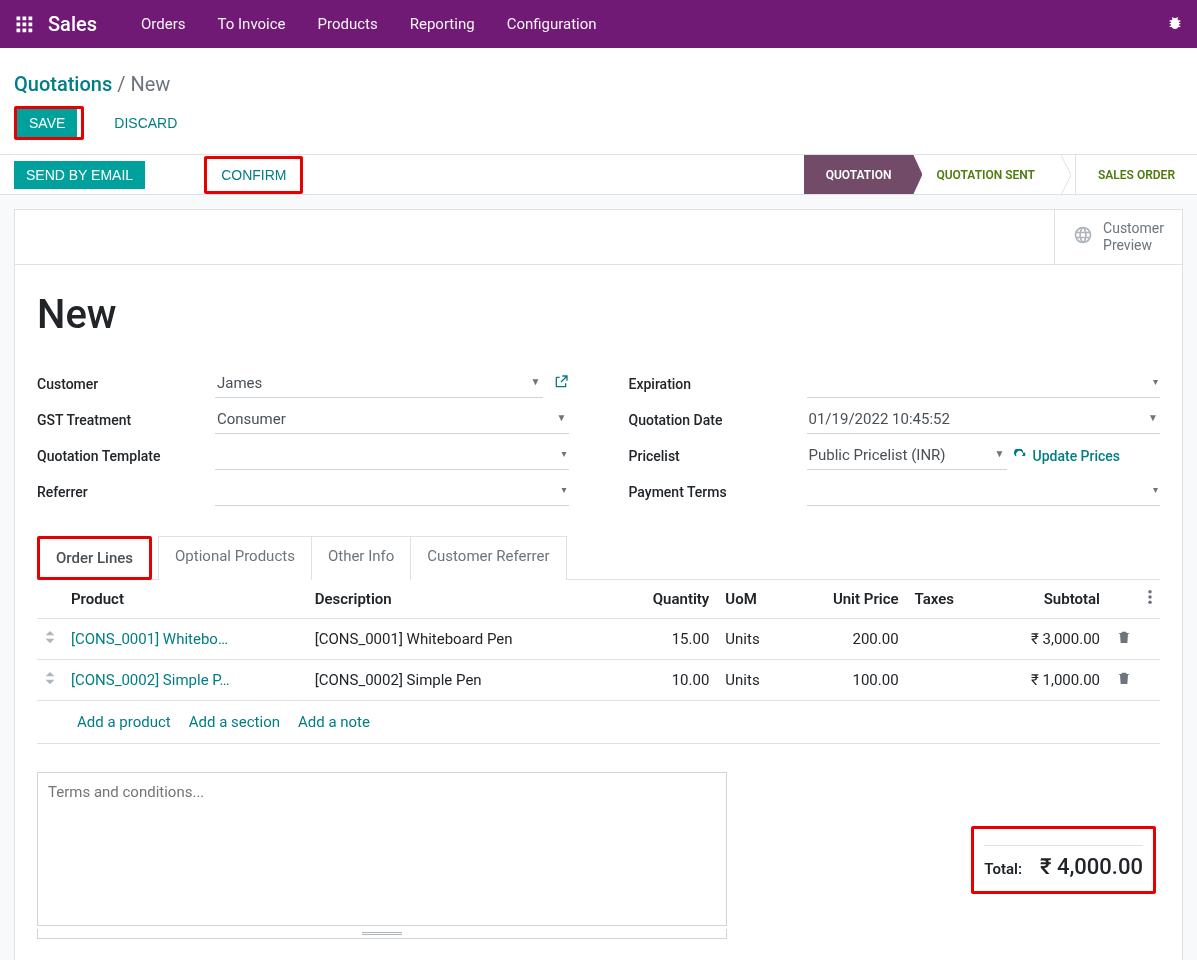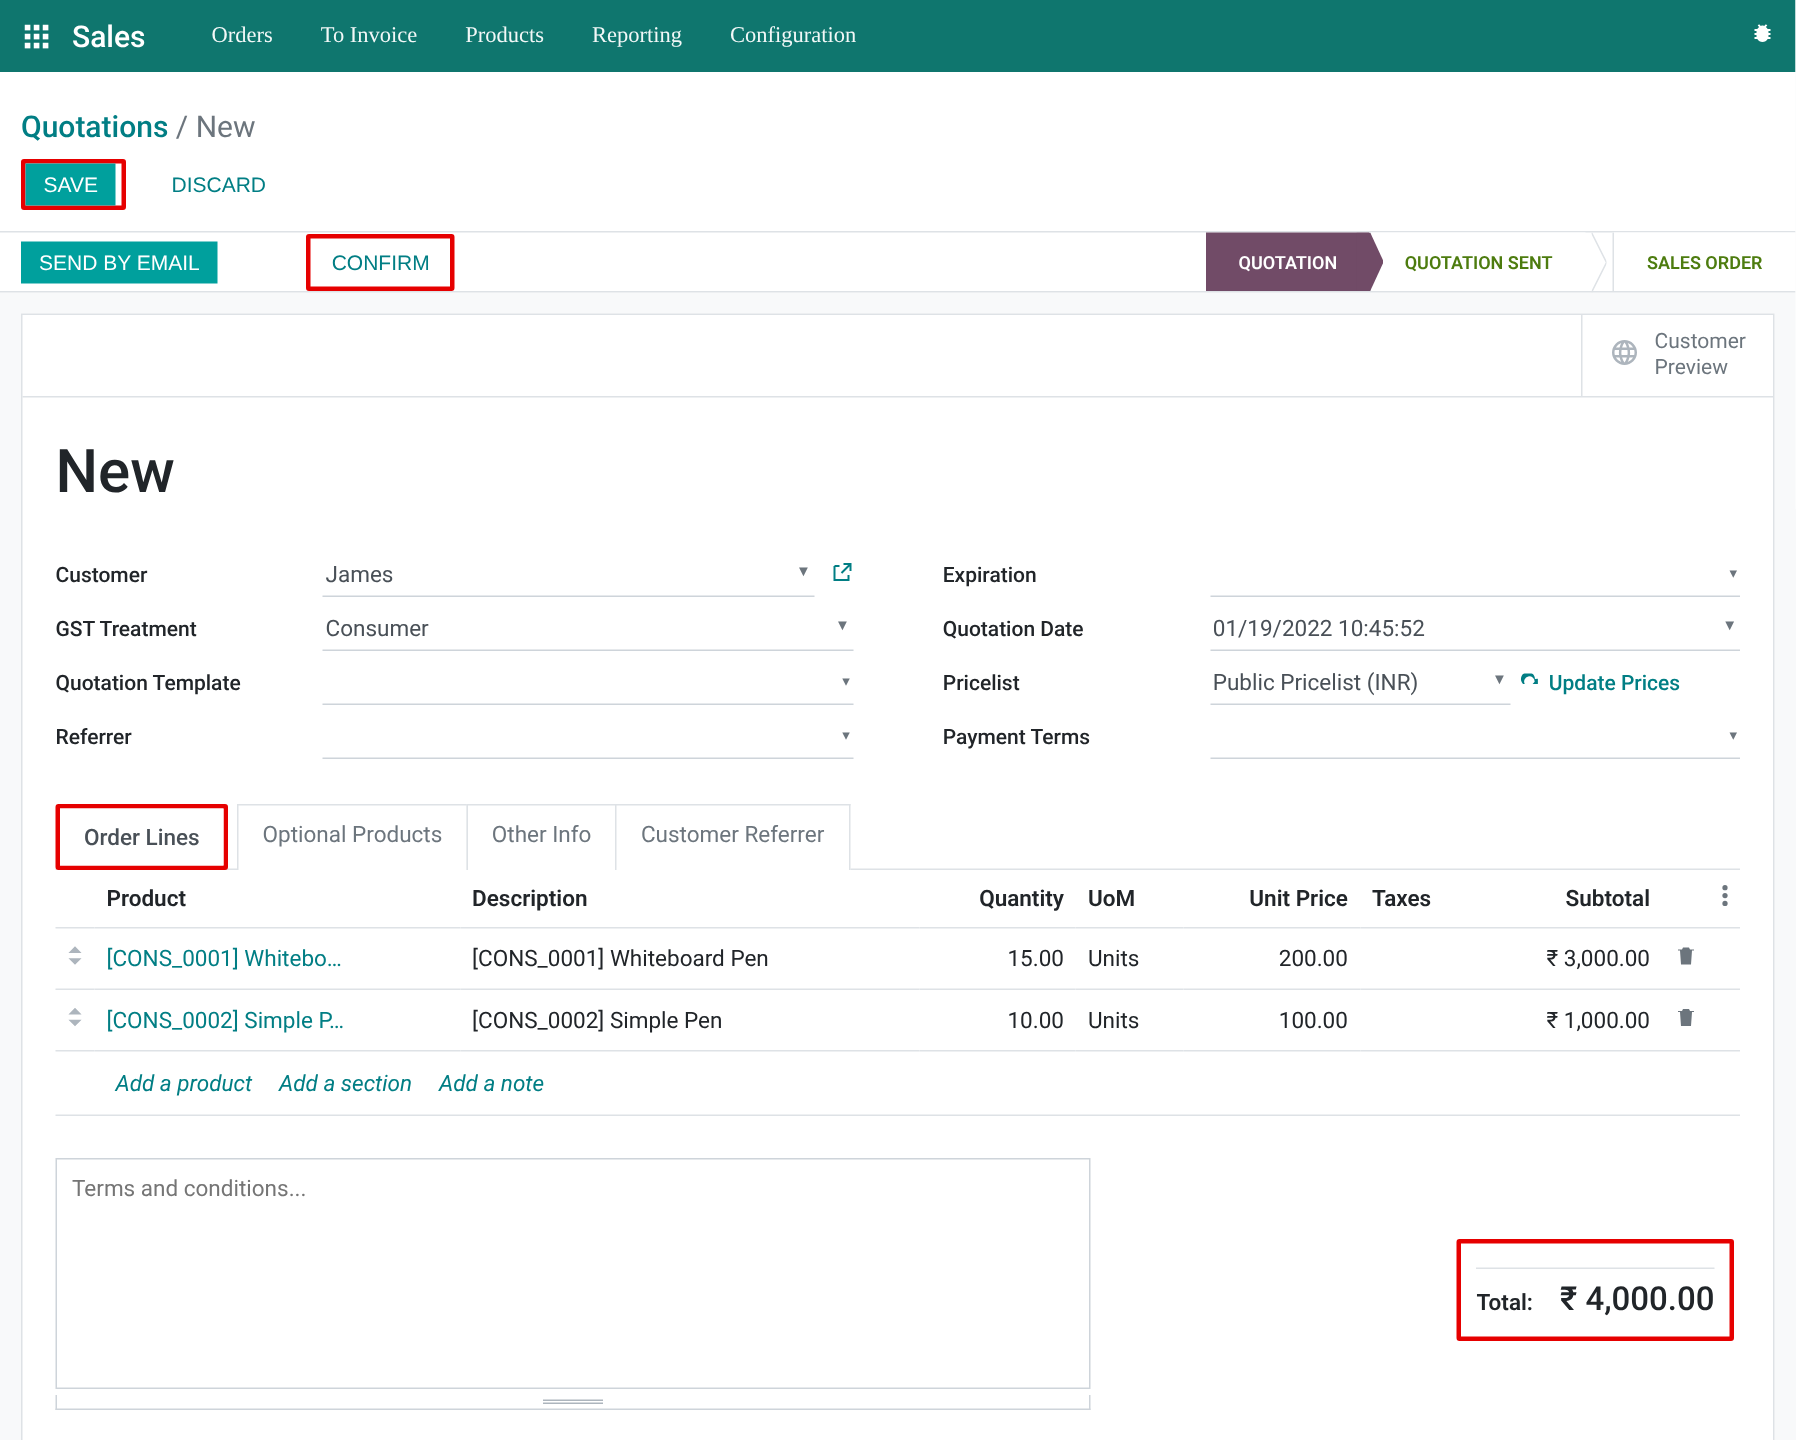--- a/index.html
+++ b/index.html
@@ -1,23 +1,23 @@
 <!DOCTYPE html>
 <html><head>
 <meta charset="utf-8">
 <style>
   * { box-sizing: border-box; margin: 0; padding: 0; }
   body { font-family: -apple-system, BlinkMacSystemFont, "Segoe UI", Roboto, "Helvetica Neue", Arial, sans-serif; font-size: 14px; color: #212529; background: #f8f9fa; width: 1197px; }
   
   
-  .topnav { background: #0f766e; height: 48px; display: flex; align-items: center; padding: 0 14px; color: #fff; }
+  .topnav { background: #701a75; height: 48px; display: flex; align-items: center; padding: 0 14px; color: #fff; }
   .topnav .apps-icon { width: 20px; height: 20px; margin-right: 14px; display:flex; align-items:center; justify-content:center;}
   .topnav .apps-icon svg { fill:#fff; }
   .topnav .brand { font-size: 20px; font-weight: 500; margin-right: 28px; color: #fff; }
-  .topnav .menu { display: flex; gap: 0; font-family: Liberation Serif, serif; }
+  .topnav .menu { display: flex; gap: 0; }
   .topnav .menu a { color: #fff; text-decoration: none; font-size: 15px; padding: 0 16px; opacity: 0.95; }
   .topnav .spacer { flex: 1; }
   .topnav .bug-icon svg { fill:#fff; }
 
   
   .subheader { padding: 24px 14px 6px; background: #fff; }
   .breadcrumb { font-size: 20px; }
   .breadcrumb .bc-root { color: #017e84; font-weight: 500; }
   .breadcrumb .bc-sep, .breadcrumb .bc-current { color: #6c757d; }
   
@@ -88,21 +88,21 @@
   table.order-lines th, table.order-lines td { padding:10px 8px; text-align:left; font-size:15px; border-bottom:1px solid #dee2e6;}
   table.order-lines th { font-weight:600; color:#212529; }
   table.order-lines th.right, table.order-lines td.right { text-align:right; }
   table.order-lines td.prod a{ color:#017e84; text-decoration:none;}
   table.order-lines td.prod { max-width:170px; white-space:nowrap; overflow:hidden; text-overflow:ellipsis;}
   .drag-handle { color:#adb5bd; width:20px; }
   .drag-handle svg{ width:10px; height:14px; fill:#adb5bd;}
   .trash svg{ width:16px; height:16px; fill:#6c757d; cursor:pointer;}
   th .kebab svg{ width:4px; height:14px; fill:#6c757d;}
   
-  .add-links { padding:12px 8px 12px 40px; display:flex; gap:18px; border-bottom:1px solid #dee2e6;font-style:italic;}
+  .add-links { padding:12px 8px 12px 40px; display:flex; gap:18px; border-bottom:1px solid #dee2e6;}
   .add-links a { color:#017e84; text-decoration:none; font-size:15px;}
   
   .bottom-row { display:flex; margin-top:28px; gap:40px; align-items:flex-start; padding-bottom:20px;}
   .terms { flex:0 0 690px; }
   .terms textarea{ width:100%; height:154px; border:1px solid #ced4da; padding:10px; font-family:inherit; font-size:15px; resize:none; color:#6c757d;}
   .terms .resize-bar{ height:10px; border:1px solid #ced4da; border-top:none; display:flex; align-items:center; justify-content:center;}
   .terms .resize-bar span{ width:40px; height:3px; border-top:1px solid #adb5bd; border-bottom:1px solid #adb5bd;}
 
   .total-box { margin-left:auto; padding:10px 4px; }
   .total-box .inner{ border-top:1px solid #dee2e6; padding-top:8px; display:flex; gap:18px; align-items:baseline; justify-content:flex-end;}

